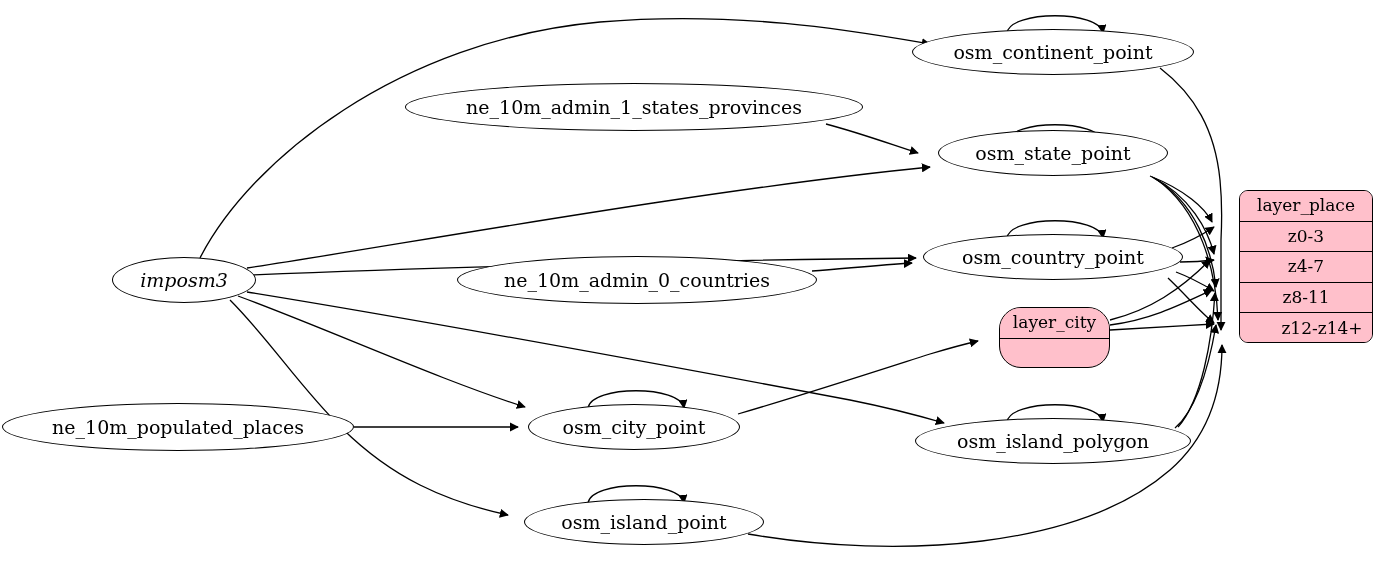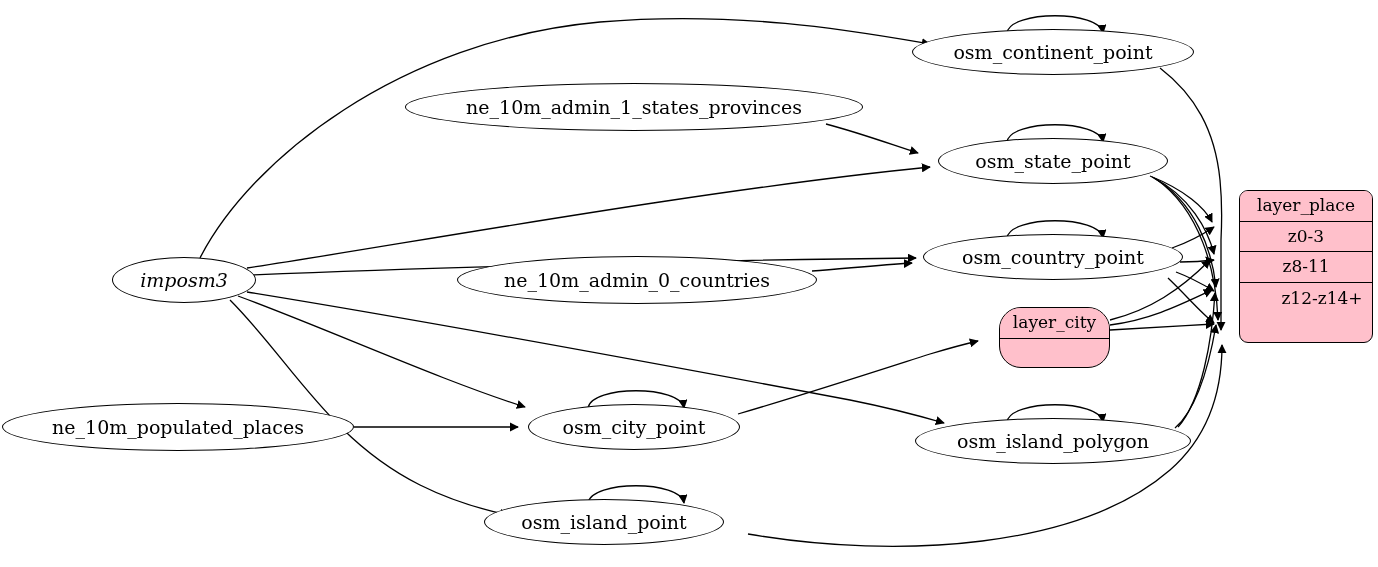--- a/index.html
+++ b/index.html
@@ -73,43 +73,46 @@
       </div>
       <div class="node ellipse" style="left: 457px; top: 256px; width: 360px; height: 48px; background: rgb(255, 255, 255);">
         <span>ne_10m_admin_0_countries</span>
       </div>
       <div class="node ellipse" style="left: 2px; top: 403px; width: 352px; height: 48px; background: rgb(255, 255, 255);">
         <span>ne_10m_populated_places</span>
       </div>
       <div class="node ellipse" style="left: 912px; top: 29px; width: 282px; height: 46px; background: rgb(255, 255, 255);">
         <span>osm_continent_point</span>
       </div>
-      <div class="node ellipse" style="left: 938px; top: 138px; width: 230px; height: 46px; background: rgb(255, 255, 255);">
+      <div class="node ellipse" style="left: 938px; top: 130px; width: 230px; height: 46px; background: rgb(255, 255, 255);">
         <span>osm_state_point</span>
       </div>
       <div class="node ellipse" style="left: 923px; top: 234px; width: 260px; height: 46px; background: rgb(255, 255, 255);">
         <span>osm_country_point</span>
       </div>
       <div class="node ellipse" style="left: 528px; top: 404px; width: 212px; height: 46px; background: rgb(255, 255, 255);">
         <span>osm_city_point</span>
       </div>
-      <div class="node ellipse" style="left: 484px; top: 499px; width: 240px; height: 46px; background: rgb(255, 255, 255);">
+      <div class="node ellipse" style="left: 524px; top: 499px; width: 240px; height: 46px; background: rgb(255, 255, 255);">
         <span>osm_island_point</span>
       </div>
       <div class="node ellipse" style="left: 915px; top: 418px; width: 276px; height: 46px; background: rgb(255, 255, 255);">
         <span>osm_island_polygon</span>
       </div>
     </div>
   <div id="record-layer">
       <div class="recbox" style="left: 1239px; top: 190px; width: 134px; height: 153px; background: rgb(255, 192, 203);">
         <div class="recrow" style="height: 30.6px; background: rgb(255, 192, 203);">
           <span>layer_place</span>
         </div>
         <div class="recrow" style="height: 30.6px; background: rgb(255, 192, 203);">
           <span>z0-3</span>
+        </div>
+        <div class="recrow" style="height: 30.6px; background: rgb(255, 192, 203);">
+          <span>z4-7</span>
         </div>
         <div class="recrow" style="height: 30.6px; background: rgb(255, 192, 203);">
           <span>z8-11</span>
         </div>
         <div class="recrow" style="height: 30.6px; background: rgb(255, 192, 203); padding-left: 32px;">
           <span>z12-z14+</span>
         </div>
       </div>
       <div class="recbox" style="left: 999px; top: 307px; width: 111px; height: 61px; background: rgb(255, 192, 203); border-radius: 22px;">
         <div class="recrow" style="height: 30.5px; background: rgb(255, 192, 203);">

